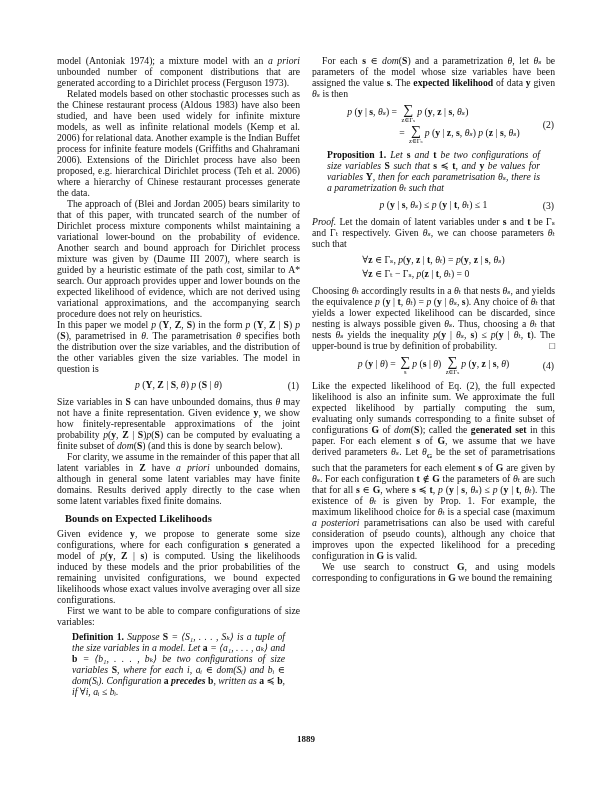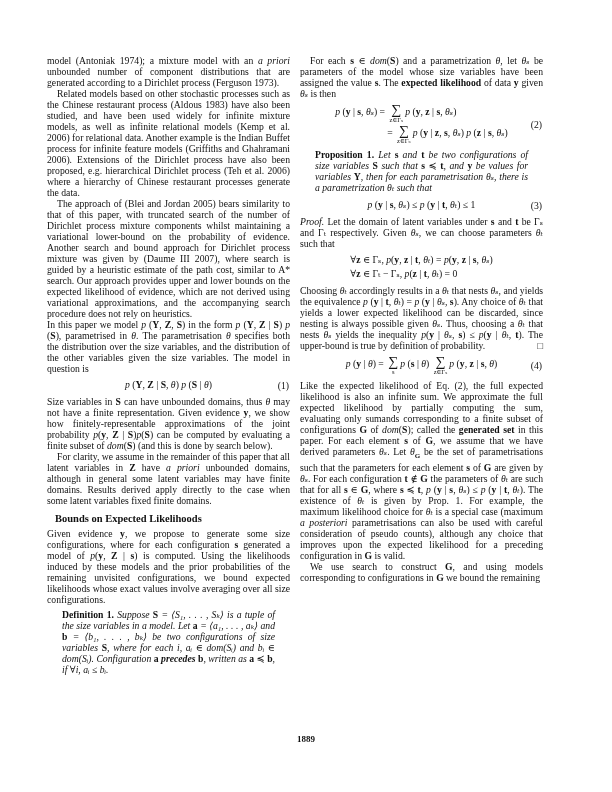--- a/index.html
+++ b/index.html
@@ -3,22 +3,22 @@
 <meta charset="utf-8">
 <style>
   html,body{margin:0;padding:0;background:#e8e8e8;}
   .page{
     position:relative;width:612px;height:792px;background:#ffffff;
     margin:0 auto;overflow:hidden;
     font-family:"Liberation Serif","DejaVu Serif","DejaVu Sans",serif;
     font-size:9.7px;line-height:11px;color:#111;
   }
   .col{position:absolute;top:55px;width:243px;}
-  .col-left{left:47px;}
-  .col-right{left:300px;}
+  .col-left{left:57px;}
+  .col-right{left:312px;}
   .para{margin:0;text-align:justify;}
   .para.indent{text-indent:10px;}
   .para.thm{margin:4px 15px;}
   .h1{text-align:center;font-weight:bold;font-size:12px;line-height:14px;margin:8px 0 4px;}
   .h2{font-weight:bold;font-size:10.5px;line-height:12px;margin:7px 8px 3px;}
   .seg-r{}
   .seg-i{font-style:italic;}
   .seg-b{font-weight:bold;}
   .seg-bi{font-weight:bold;font-style:italic;}
   .seg-sub{font-weight:bold;font-size:7px;}
@@ -45,20 +45,21 @@
       <div class="eq">
         <div class="eq-lines">
           <div class="eq-line"><span class="seg-i">p</span><span class="seg-r"> (</span><span class="seg-b">Y</span><span class="seg-r">, </span><span class="seg-b">Z</span><span class="seg-r"> | </span><span class="seg-b">S</span><span class="seg-r">, </span><span class="seg-i">θ</span><span class="seg-r">) </span><span class="seg-i">p</span><span class="seg-r"> (</span><span class="seg-b">S</span><span class="seg-r"> | </span><span class="seg-i">θ</span><span class="seg-r">)</span></div>
         </div>
         <span class="eq-num">(1)</span>
       </div>
       <p class="para"><span class="seg-r">Size variables in </span><span class="seg-b">S</span><span class="seg-r"> can have unbounded domains, thus </span><span class="seg-i">θ</span><span class="seg-r"> may not have a finite representation. Given evidence </span><span class="seg-b">y</span><span class="seg-r">, we show how finitely-representable approximations of the joint probability </span><span class="seg-i">p</span><span class="seg-r">(</span><span class="seg-b">y</span><span class="seg-r">, </span><span class="seg-b">Z</span><span class="seg-r"> | </span><span class="seg-b">S</span><span class="seg-r">)</span><span class="seg-i">p</span><span class="seg-r">(</span><span class="seg-b">S</span><span class="seg-r">) can be computed by evaluating a finite subset of </span><span class="seg-i">dom</span><span class="seg-r">(</span><span class="seg-b">S</span><span class="seg-r">) (and this is done by search below).</span></p>
       <p class="para indent"><span class="seg-r">For clarity, we assume in the remainder of this paper that all latent variables in </span><span class="seg-b">Z</span><span class="seg-r"> have </span><span class="seg-i">a priori</span><span class="seg-r"> unbounded domains, although in general some latent variables may have finite domains. Results derived apply directly to the case when some latent variables fixed finite domains.</span></p>
       <div class="h2">Bounds on Expected Likelihoods</div>
       <p class="para"><span class="seg-r">Given evidence </span><span class="seg-b">y</span><span class="seg-r">, we propose to generate some size configurations, where for each configuration </span><span class="seg-b">s</span><span class="seg-r"> generated a model of </span><span class="seg-i">p</span><span class="seg-r">(</span><span class="seg-b">y</span><span class="seg-r">, </span><span class="seg-b">Z</span><span class="seg-r"> | </span><span class="seg-b">s</span><span class="seg-r">) is computed. Using the likelihoods induced by these models and the prior probabilities of the remaining unvisited configurations, we bound expected likelihoods whose exact values involve averaging over all size configurations.</span></p>
+      <p class="para indent"><span class="seg-r">First we want to be able to compare configurations of size variables:</span></p>
       <p class="para thm"><span class="seg-b">Definition 1. </span><span class="seg-i">Suppose </span><span class="seg-b">S</span><span class="seg-i"> = ⟨S₁, . . . , Sₖ⟩ is a tuple of the size variables in a model. Let </span><span class="seg-b">a</span><span class="seg-i"> = ⟨a₁, . . . , aₖ⟩ and </span><span class="seg-b">b</span><span class="seg-i"> = ⟨b₁, . . . , bₖ⟩ be two configurations of size variables </span><span class="seg-b">S</span><span class="seg-i">, where for each i, aᵢ ∈ dom(Sᵢ) and bᵢ ∈ dom(Sᵢ). Configuration </span><span class="seg-b">a</span><span class="seg-i"> </span><span class="seg-bi">precedes</span><span class="seg-i"> </span><span class="seg-b">b</span><span class="seg-i">, written as </span><span class="seg-b">a</span><span class="seg-i"> ≼ </span><span class="seg-b">b</span><span class="seg-i">, if ∀i, aᵢ ≤ bᵢ.</span></p>
     </div>
   <div class="col col-right">
       <p class="para indent"><span class="seg-r">For each </span><span class="seg-b">s</span><span class="seg-r"> ∈ </span><span class="seg-i">dom</span><span class="seg-r">(</span><span class="seg-b">S</span><span class="seg-r">) and a parametrization </span><span class="seg-i">θ</span><span class="seg-r">, let </span><span class="seg-i">θₛ</span><span class="seg-r"> be parameters of the model whose size variables have been assigned the value </span><span class="seg-b">s</span><span class="seg-r">. The </span><span class="seg-b">expected likelihood</span><span class="seg-r"> of data </span><span class="seg-b">y</span><span class="seg-r"> given </span><span class="seg-i">θₛ</span><span class="seg-r"> is then</span></p>
       <div class="eq">
         <div class="eq-lines">
           <div class="eq-line"><span class="seg-i">p</span><span class="seg-r"> (</span><span class="seg-b">y</span><span class="seg-r"> | </span><span class="seg-b">s</span><span class="seg-r">, </span><span class="seg-i">θₛ</span><span class="seg-r">) = </span><span class="sum">
               <span class="sum-sigma">∑</span>
               <span class="sum-sub">z∈Γₛ</span>
             </span><span class="seg-i">p</span><span class="seg-r"> (</span><span class="seg-b">y</span><span class="seg-r">, </span><span class="seg-b">z</span><span class="seg-r"> | </span><span class="seg-b">s</span><span class="seg-r">, </span><span class="seg-i">θₛ</span><span class="seg-r">)</span></div>

